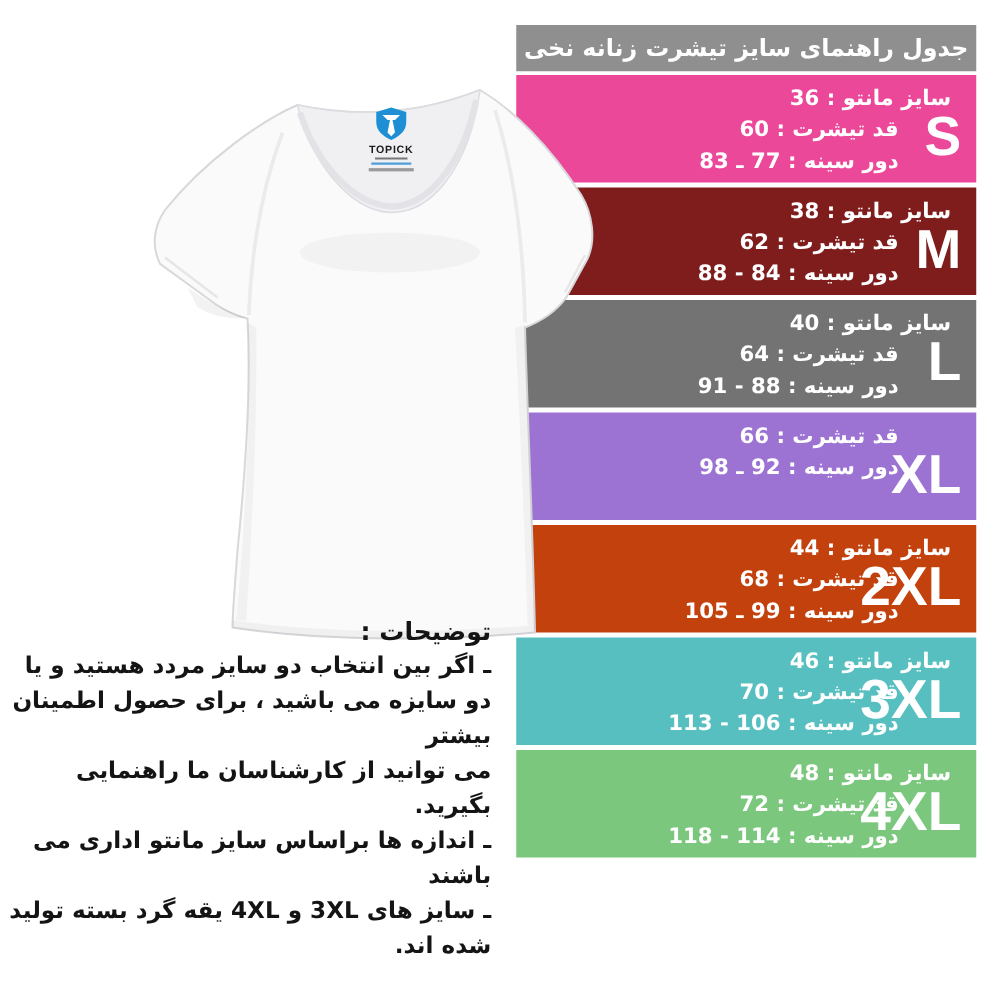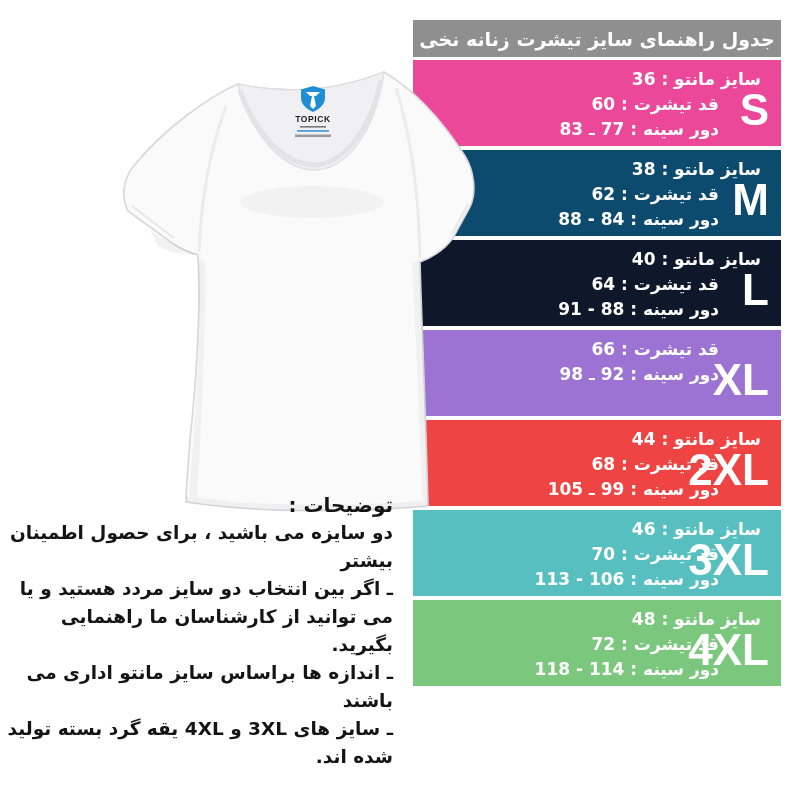--- a/index.html
+++ b/index.html
@@ -35,47 +35,47 @@
 
     <div class="size-row" style="background: #ec4899;">
       <div class="lines">
         <div class="l1">سایز مانتو : 36</div>
         <div>قد تیشرت : 60</div>
         <div>دور سینه : 77 ـ 83</div>
       </div>
       <div class="size-letter">S</div>
     </div>
 
-    <div class="size-row" style="background: #0c4a6e;">
+    <div class="size-row" style="background: #7f1d1d;">
       <div class="lines">
         <div class="l1">سایز مانتو : 38</div>
         <div>قد تیشرت : 62</div>
         <div>دور سینه : 84 - 88</div>
       </div>
       <div class="size-letter">M</div>
     </div>
 
-    <div class="size-row" style="background: #0f172a;">
+    <div class="size-row" style="background: #737373;">
       <div class="lines">
         <div class="l1">سایز مانتو : 40</div>
         <div>قد تیشرت : 64</div>
         <div>دور سینه : 88 - 91</div>
       </div>
       <div class="size-letter">L</div>
     </div>
 
     <div class="size-row" style="background: rgb(156, 115, 211);">
       <div class="lines">
         <div>قد تیشرت : 66</div>
         <div>دور سینه : 92 ـ 98</div>
       </div>
       <div class="size-letter">XL</div>
     </div>
 
-    <div class="size-row" style="background: #ef4444;">
+    <div class="size-row" style="background: #c2410c;">
       <div class="lines">
         <div class="l1">سایز مانتو : 44</div>
         <div>قد تیشرت : 68</div>
         <div>دور سینه : 99 ـ 105</div>
       </div>
       <div class="size-letter">2XL</div>
     </div>
 
     <div class="size-row" style="background: rgb(88, 191, 193);">
       <div class="lines">
@@ -136,20 +136,20 @@
       <path d="M306,92 h14 l-4,4 h-2 l2,10 -3,3 -3,-3 2,-10 h-2 Z" fill="#FFFFFF"></path>
       <text class="brand-text" x="313" y="122" font-size="8.5" fill="#1b1b1b" text-anchor="middle" letter-spacing="0.6">TOPICK</text>
       <rect x="300" y="126" width="26" height="1.6" fill="#777779"></rect>
       <rect x="297" y="130" width="32" height="1.8" fill="#4D9FD8"></rect>
       <rect x="295" y="134.5" width="36" height="2.6" fill="#9a9a9c"></rect>
     </g>
   </svg>
 
   <div class="notes">
     <div class="heading">توضیحات :</div>
+    <div class="nline">ـ اگر بین انتخاب دو سایز مردد هستید و یا</div>
     <div class="nline">دو سایزه می باشید ، برای حصول اطمینان بیشتر</div>
-    <div class="nline">ـ اگر بین انتخاب دو سایز مردد هستید و یا</div>
     <div class="nline">می توانید از کارشناسان ما راهنمایی بگیرید.</div>
     <div class="nline">ـ اندازه ها براساس سایز مانتو اداری می باشند</div>
     <div class="nline">ـ سایز های 3XL و 4XL یقه گرد بسته تولید شده اند.</div>
   </div>
 
 </div>
 
 </body></html>

